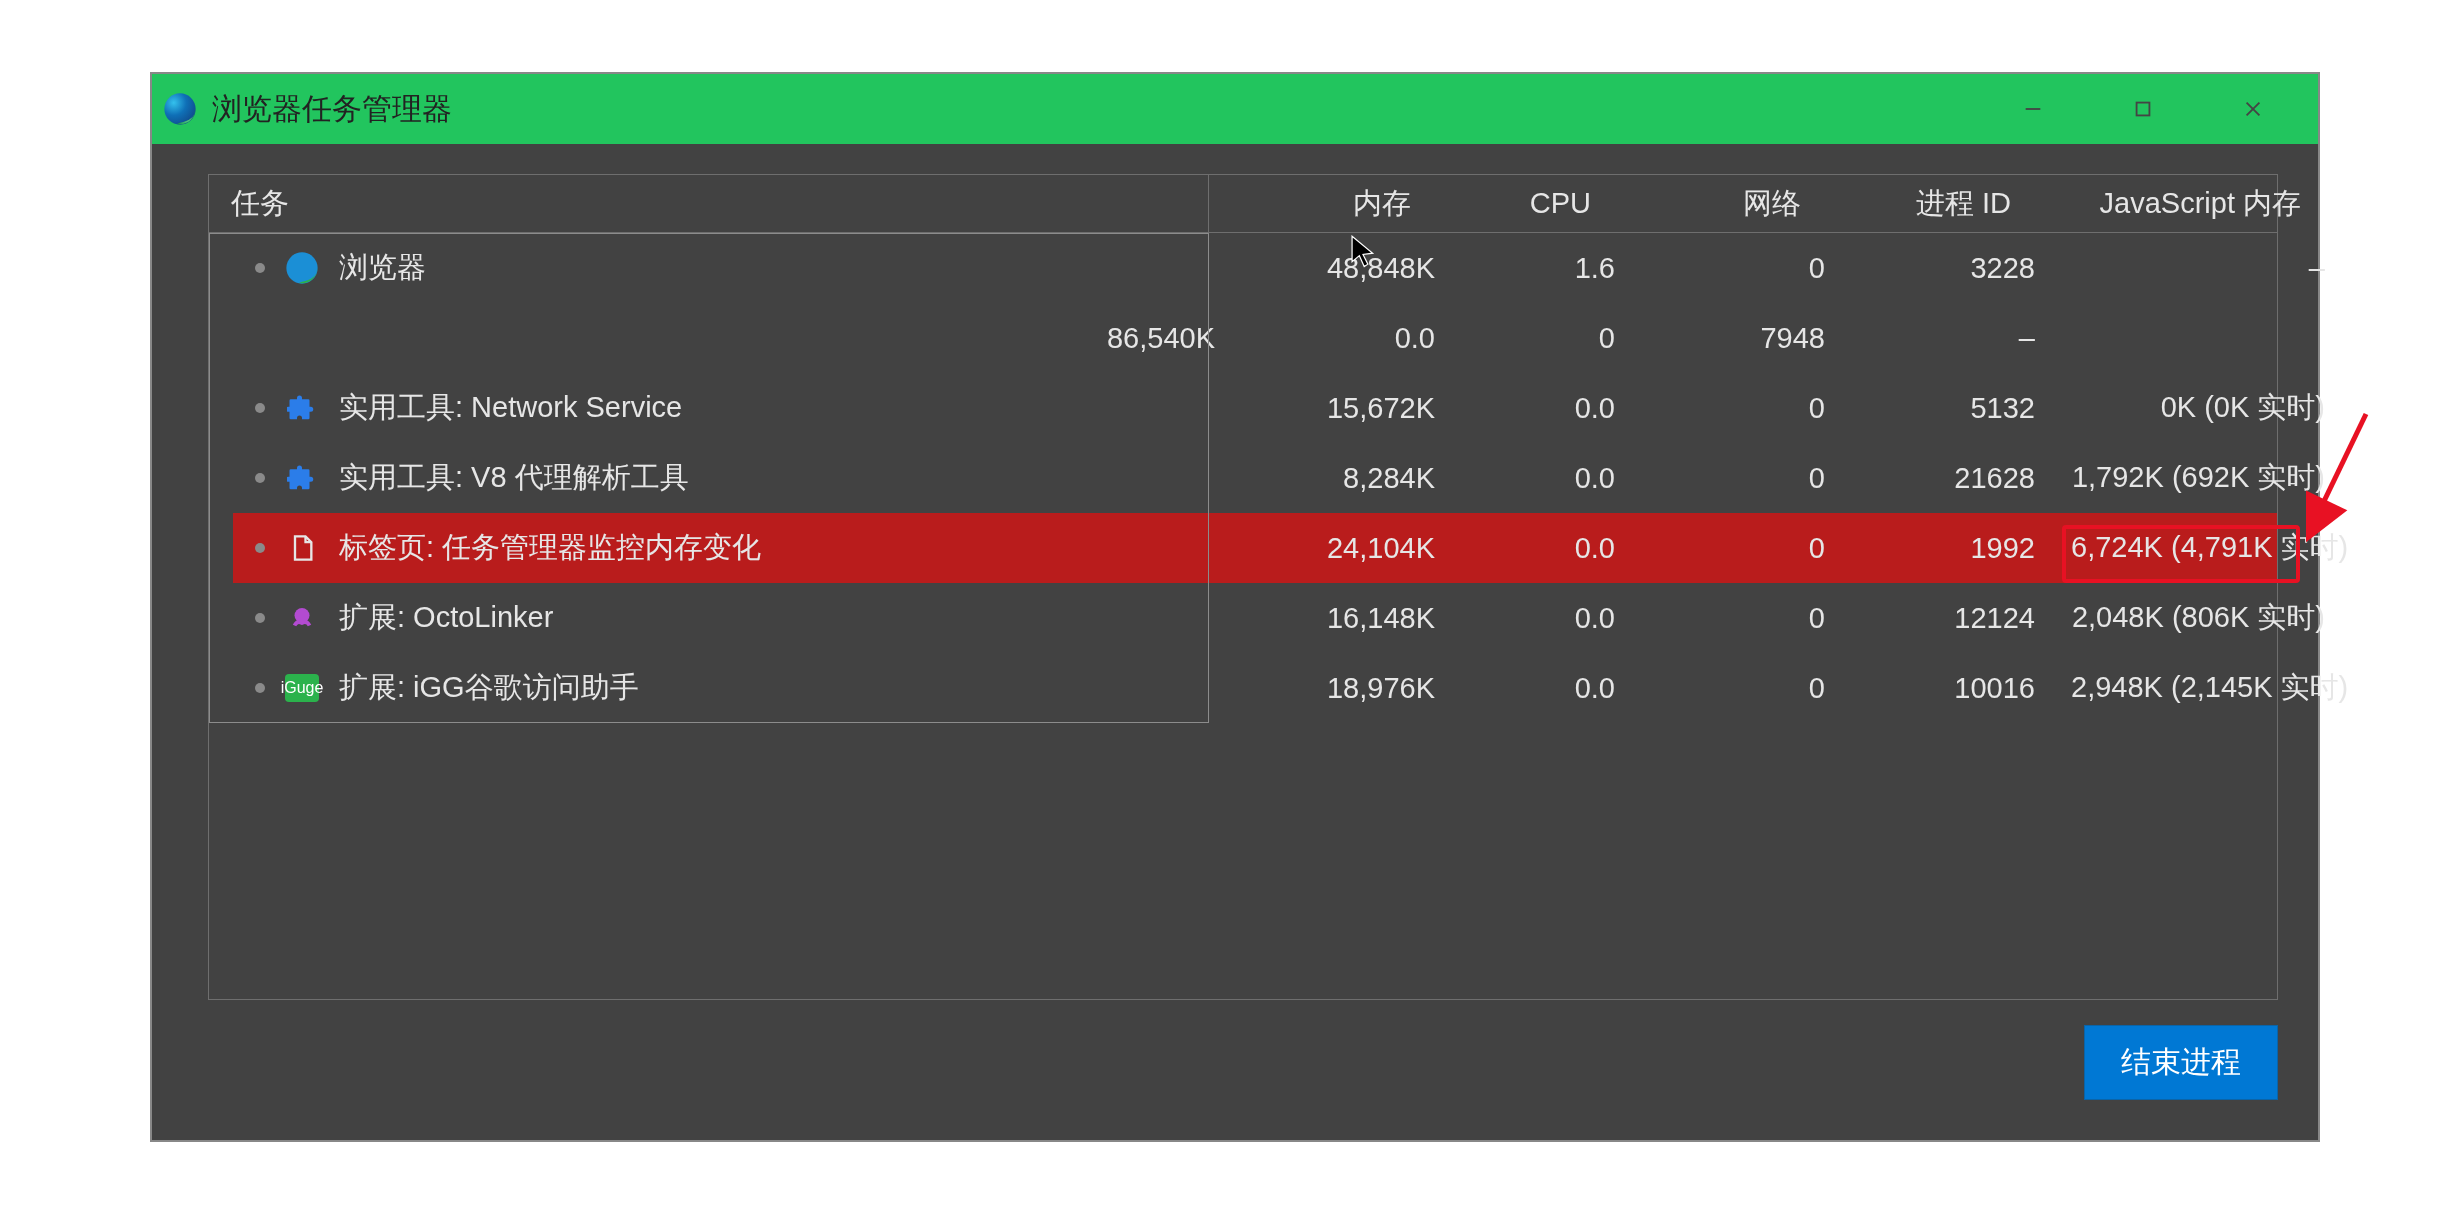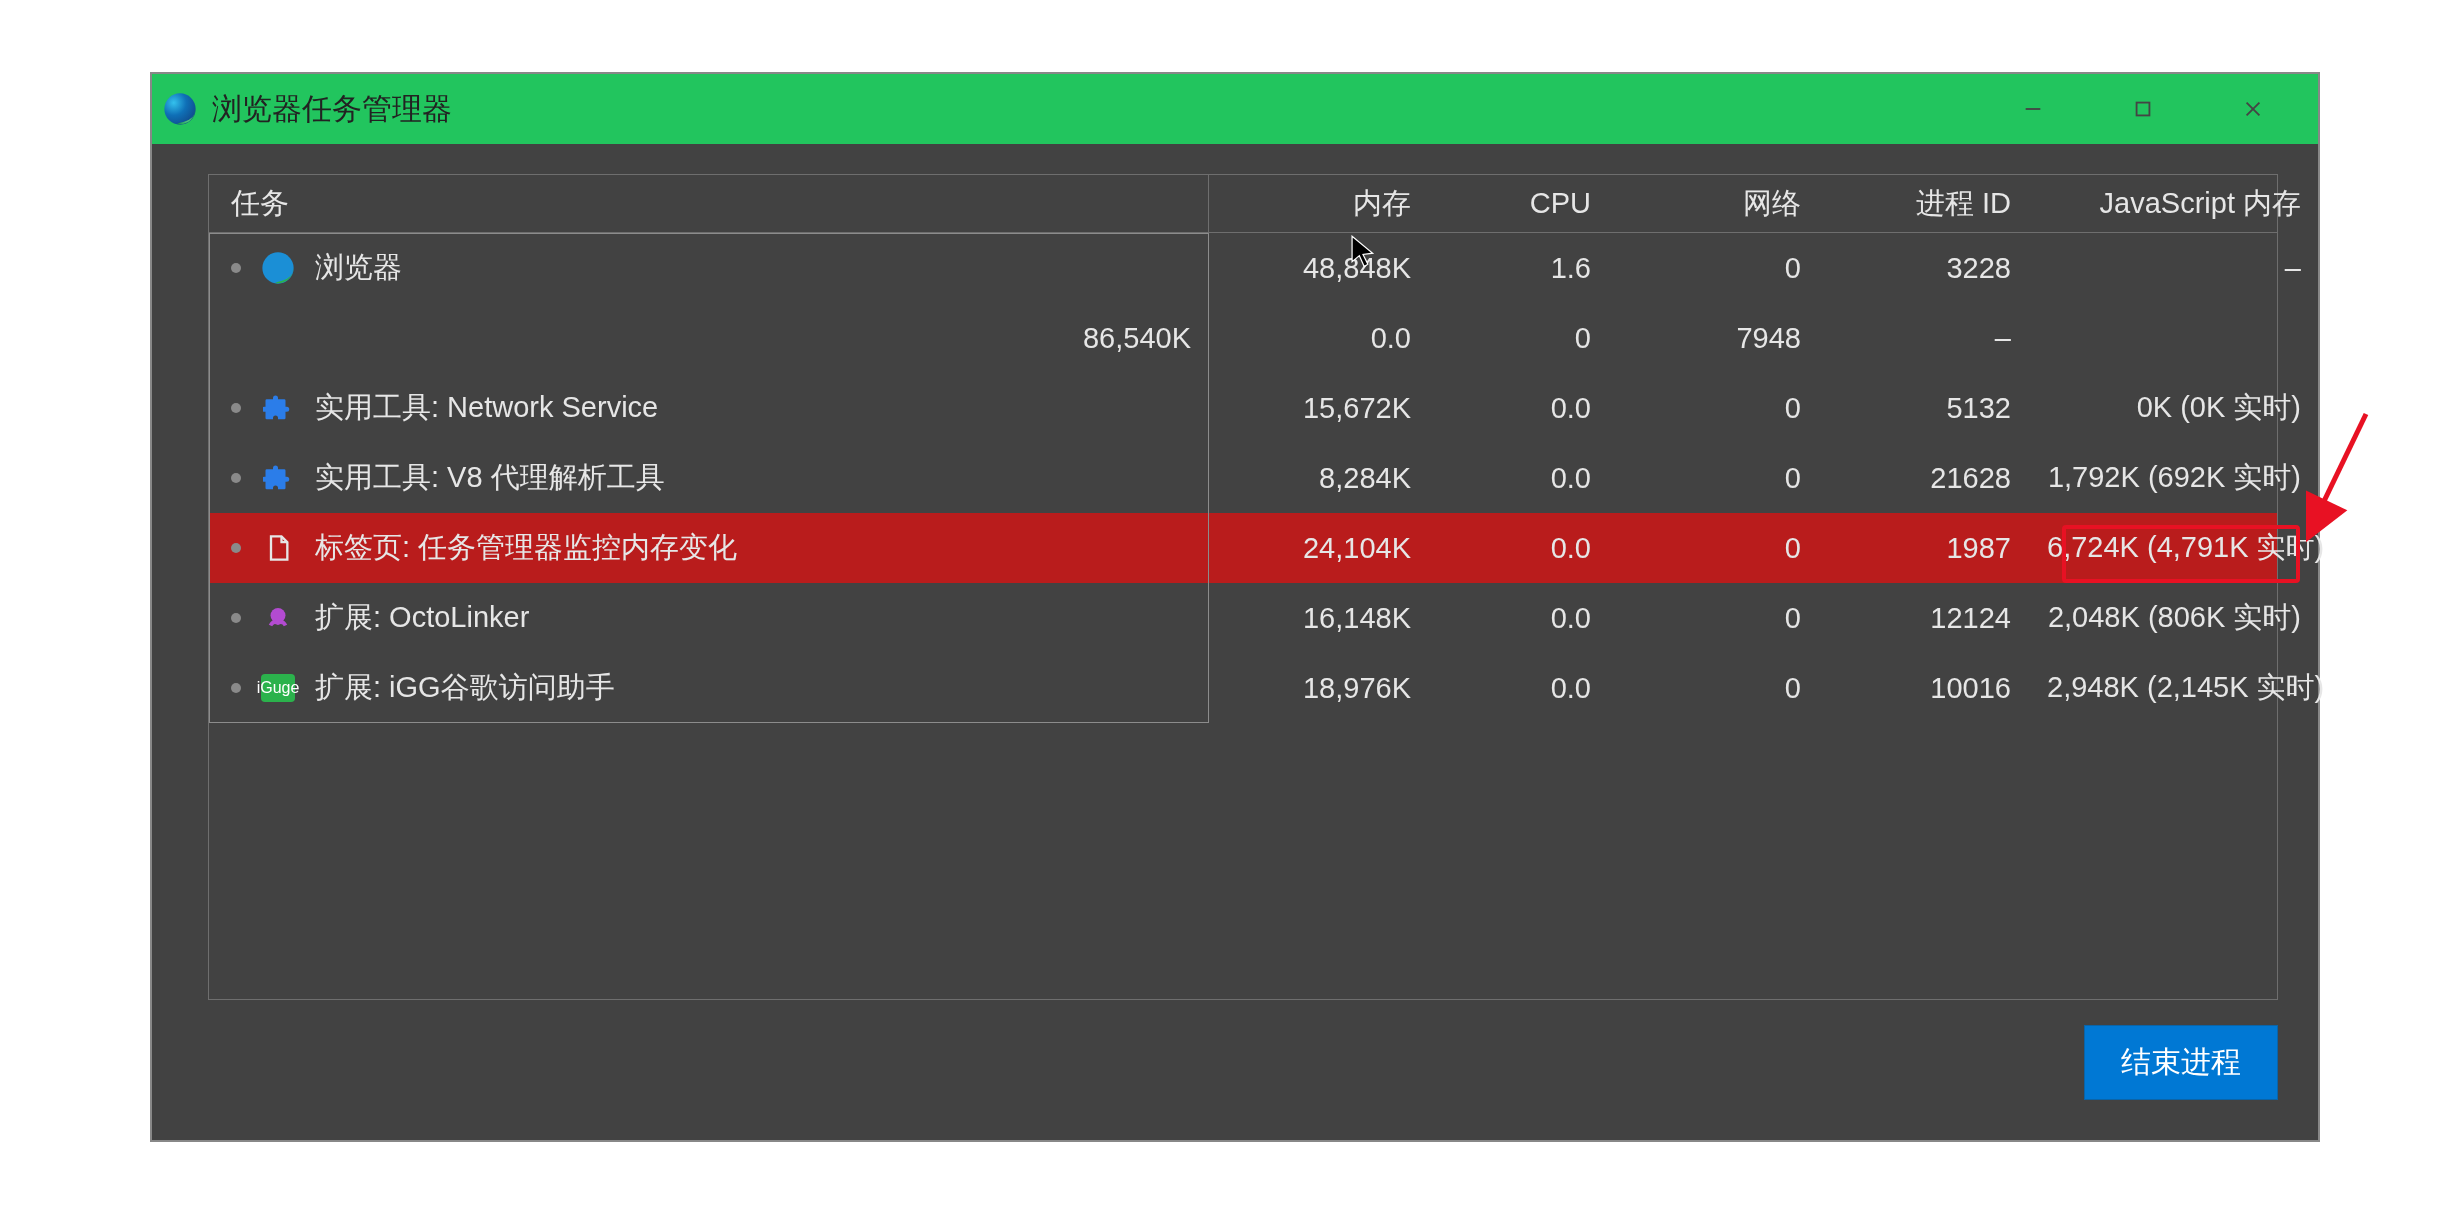--- a/index.html
+++ b/index.html
@@ -43,21 +43,21 @@
     margin-left: 16px;
   }
   .thead, .trow { display: grid; grid-template-columns: 1000px 220px 180px 210px 210px 290px; align-items: center; }
   .thead {
     height: 58px; border-bottom: 1px solid #6e6e6e;
     color: #e6e6e6; font-size: 29px;
   }
   .thead .th { padding: 0 18px; white-space: nowrap; overflow: hidden; text-align: right; }
   .thead .th.task { text-align: left; padding-left: 22px; border-right: 1px solid #6e6e6e; height: 100%; display:flex;align-items:center; }
 
-  .tbody { position: relative; }
+  .tbody { position: relative; padding-left: 24px; }
   .trow {
     height: 70px; color: #e6e6e6; font-size: 29px;
   }
   .trow.selected { background: #b91c1c; }
   .td { padding: 0 18px; text-align: right; white-space: nowrap; }
   .td.task { text-align: left; padding-left: 22px; display:flex; align-items:center; gap: 20px; }
   .bullet { width: 10px; height: 10px; border-radius: 50%; background: #8a8a8a; flex: 0 0 auto; }
   .row-icon { width: 34px; height: 34px; display:flex;align-items:center;justify-content:center; flex:0 0 auto; }
   .row-label { white-space: nowrap; overflow: hidden; text-overflow: ellipsis; }
 
@@ -230,21 +230,21 @@
                   <svg viewBox="0 0 24 24" width="28" height="32">
                     <path class="doc-icon" d="M6 2h9l5 5v15a0 0 0 0 1 0 0H6Z" stroke-width="2"></path>
                     <path class="doc-icon" d="M15 2v5h5" stroke-width="2"></path>
                   </svg>
                 </span>
                 <span class="row-label">标签页: 任务管理器监控内存变化</span>
               </div>
               <div class="td">24,104K</div>
               <div class="td">0.0</div>
               <div class="td">0</div>
-              <div class="td">1987</div>
+              <div class="td">1992</div>
               <div class="td">6,724K (4,791K 实时)</div>
             </div>
             <div class="trow">
               <div class="td task">
                 <span class="bullet"></span>
                 <span class="row-icon">
                   <svg viewBox="0 0 24 24" width="30" height="30">
                     <circle cx="12" cy="10" r="6" fill="#b34bd1"></circle>
                     <path d="M6 18 Q8 14 12 16 Q16 14 18 18" stroke="#b34bd1" stroke-width="3" fill="none"></path>
                   </svg>

